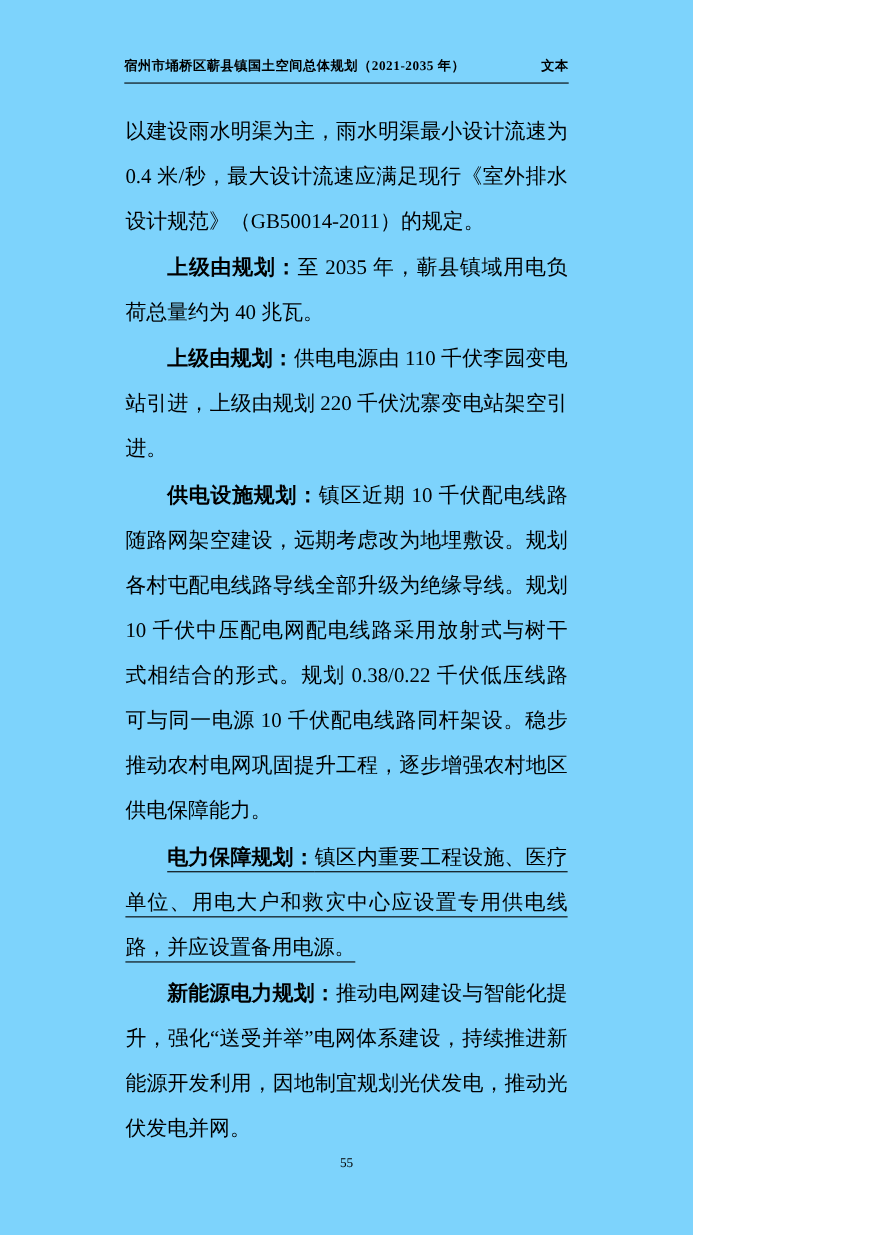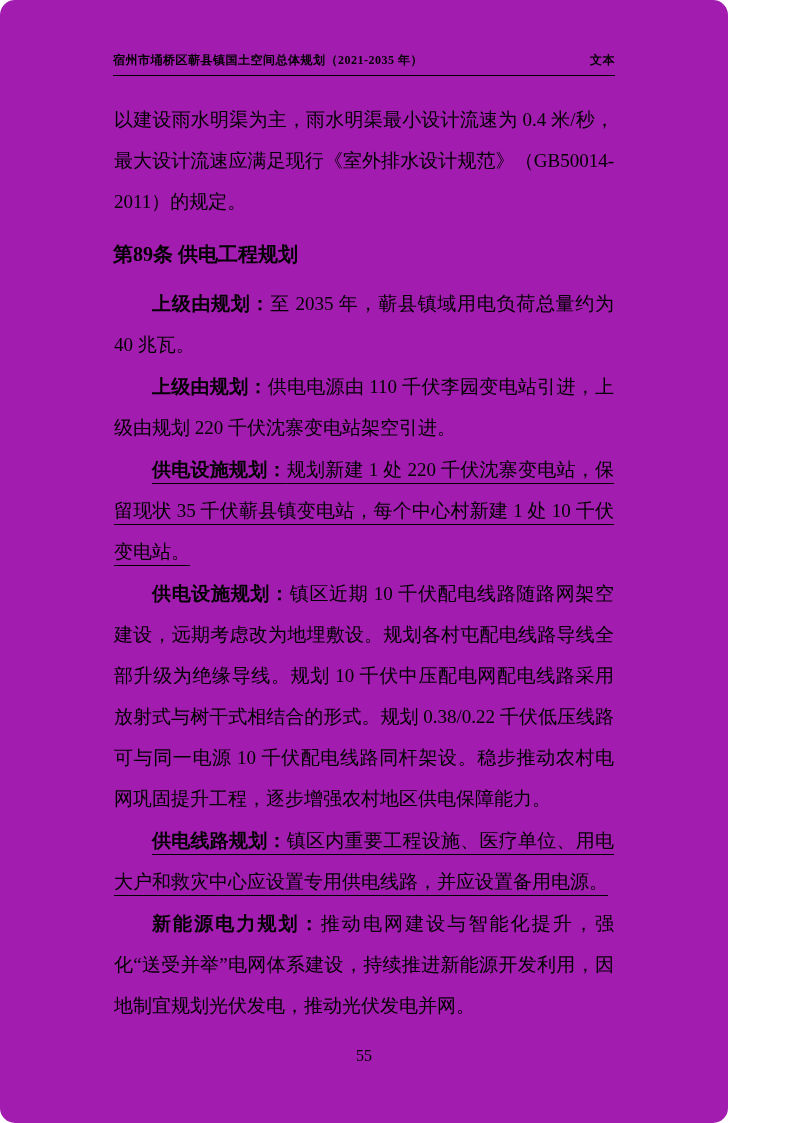--- a/index.html
+++ b/index.html
@@ -2,28 +2,27 @@
 <html><head>
 <meta charset="utf-8">
 <style>
   html, body {
     margin: 0;
     padding: 0;
     background: #ffffff;
   }
   .page {
     position: relative;
-    width: 728px;
+    width: 630px;
     height: 1123px;
-    background: #a21caf;
+    background: #7dd3fc;
     font-family: "Liberation Serif", "DejaVu Serif", serif;
     color: #000000;
     overflow: hidden;
     box-sizing: border-box;
-    border-radius: 15px;
   }
   .page-header {
     position: absolute;
     left: 113px;
     right: 113px;
     top: 52px;
     display: flex;
     justify-content: space-between;
     align-items: flex-end;
     font-size: 12px;
@@ -62,60 +61,56 @@
     margin: 12px 0 8px 0;
     line-height: 41px;
     text-indent: 0;
   }
   .page-footer {
     position: absolute;
     left: 0;
     right: 0;
     bottom: 58px;
     text-align: center;
-    font-size: 16px;
+    font-size: 12px;
   }
 </style>
 </head>
 <body>
 
 <div class="page">
 
   <header class="page-header">
     <span class="header-left">宿州市埇桥区蕲县镇国土空间总体规划（2021-2035 年）</span>
     <span class="header-right">文本</span>
   </header>
 
   <main class="page-body">
 
     <p class="para no-indent">
       <span>以建设雨水明渠为主，雨水明渠最小设计流速为 0.4 米/秒，最大设计流速应满足现行《室外排水设计规范》（GB50014-2011）的规定。</span>
     </p>
 
-    <h2 class="article-heading">第89条 供电工程规划</h2>
 
     <p class="para">
       <strong class="lead">上级由规划：</strong><span>至 2035 年，蕲县镇域用电负荷总量约为 40 兆瓦。</span>
     </p>
 
     <p class="para">
       <strong class="lead">上级由规划：</strong><span>供电电源由 110 千伏李园变电站引进，上级由规划 220 千伏沈寨变电站架空引进。</span>
     </p>
 
-    <p class="para underlined">
-      <strong class="lead">供电设施规划：</strong><span>规划新建 1 处 220 千伏沈寨变电站，保留现状 35 千伏蕲县镇变电站，每个中心村新建 1 处 10 千伏变电站。</span>
-    </p>
 
 
     <p class="para">
       <strong class="lead">供电设施规划：</strong><span>镇区近期 10 千伏配电线路随路网架空建设，远期考虑改为地埋敷设。规划各村屯配电线路导线全部升级为绝缘导线。规划 10 千伏中压配电网配电线路采用放射式与树干式相结合的形式。规划 0.38/0.22 千伏低压线路可与同一电源 10 千伏配电线路同杆架设。稳步推动农村电网巩固提升工程，逐步增强农村地区供电保障能力。</span>
     </p>
 
     <p class="para underlined">
-      <strong class="lead">供电线路规划：</strong><span>镇区内重要工程设施、医疗单位、用电大户和救灾中心应设置专用供电线路，并应设置备用电源。</span>
+      <strong class="lead">电力保障规划：</strong><span>镇区内重要工程设施、医疗单位、用电大户和救灾中心应设置专用供电线路，并应设置备用电源。</span>
     </p>
 
     <p class="para">
       <strong class="lead">新能源电力规划：</strong><span>推动电网建设与智能化提升，强化“送受并举”电网体系建设，持续推进新能源开发利用，因地制宜规划光伏发电，推动光伏发电并网。</span>
     </p>
 
   </main>
 
   <footer class="page-footer">
     <span>55</span>

